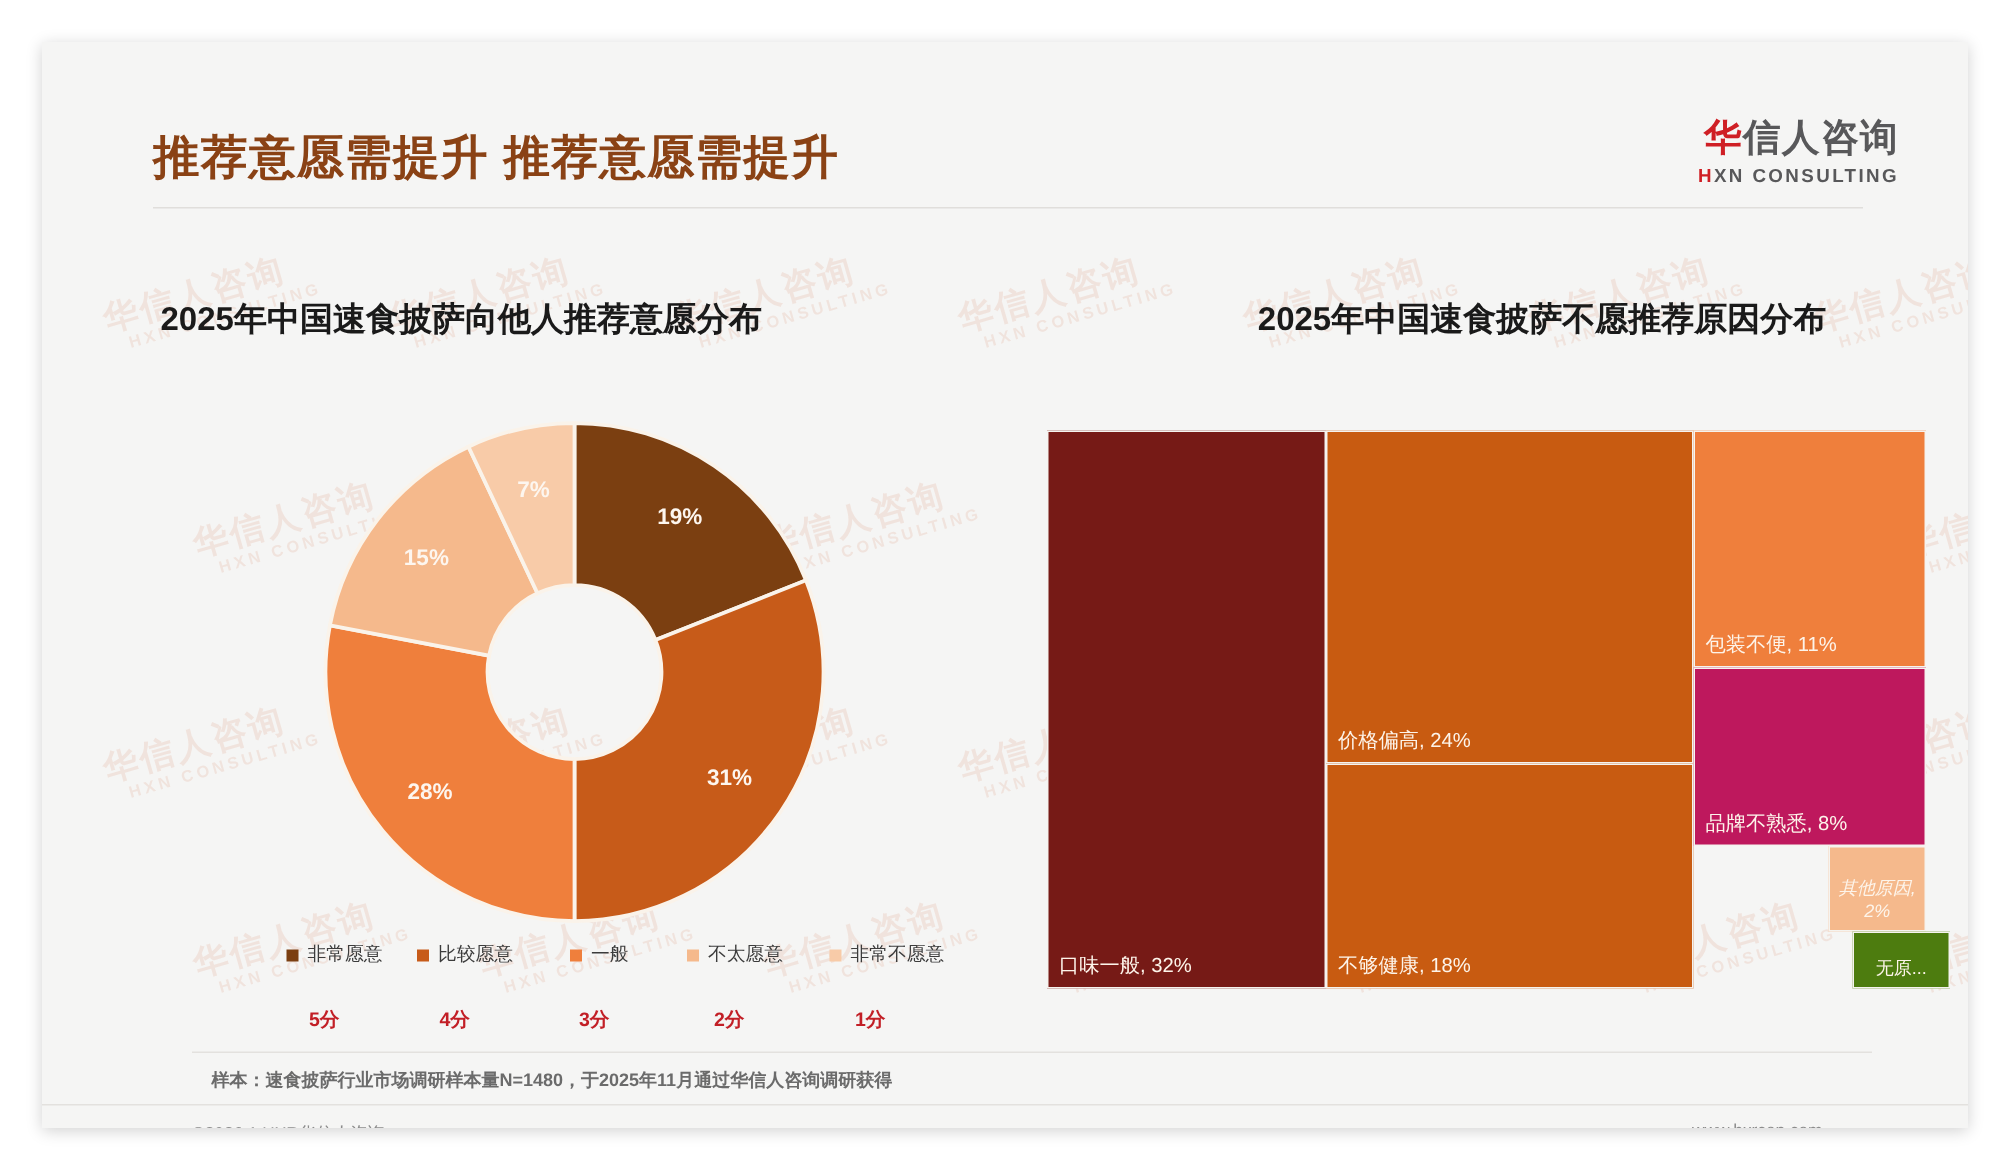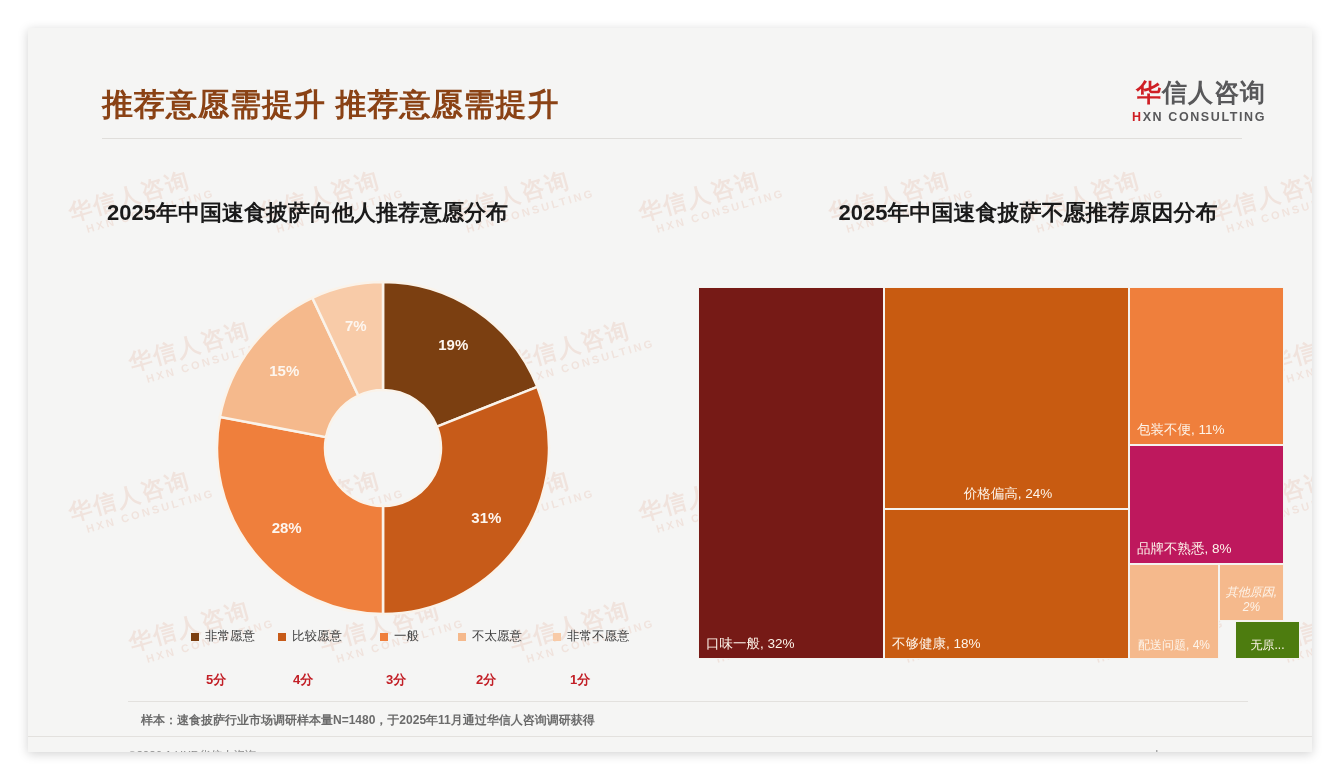--- a/index.html
+++ b/index.html
@@ -257,34 +257,31 @@
       <div class="sc" style="left: 135px;">4分</div>
       <div class="sc" style="left: 228px;">3分</div>
       <div class="sc" style="left: 318px;">2分</div>
       <div class="sc" style="left: 412px;">1分</div>
     </div>
 
   <div id="treemap">
       <div class="tm" style="left: 0px; top: 0px; width: 186px; height: 372px; background: rgb(118, 26, 22);">
         <div class="tlab">口味一般, 32%</div>
       </div>
-      <div class="tm" style="left: 186px; top: 0px; width: 245px; height: 222px; background: rgb(200, 91, 17); text-align: center;">
+      <div class="tm" style="left: 186px; top: 0px; width: 245px; height: 222px; background: rgb(200, 91, 17);">
         <div class="tlab">价格偏高, 24%</div>
       </div>
       <div class="tm" style="left: 186px; top: 222px; width: 245px; height: 150px; background: rgb(200, 91, 17);">
         <div class="tlab">不够健康, 18%</div>
       </div>
       <div class="tm" style="left: 431px; top: 0px; width: 155px; height: 158px; background: rgb(239, 127, 60);">
         <div class="tlab">包装不便, 11%</div>
       </div>
       <div class="tm" style="left: 431px; top: 158px; width: 155px; height: 119px; background: #be185d;">
         <div class="tlab">品牌不熟悉, 8%</div>
-      </div>
-      <div class="tm small" style="left: 431px; top: 277px; width: 90px; height: 95px; background: rgb(245, 185, 140);">
-        <div class="tlab" style="font-size: 12px;">配送问题, 4%</div>
       </div>
       <div class="tm small" style="left: 521px; top: 277px; width: 65px; height: 57px; background: rgb(245, 185, 140); font-style: italic;">
         <div class="tlab" style="font-size: 12px;">其他原因, 2%</div>
       </div>
       <div class="tm small" style="left: 537px; top: 334px; width: 65px; height: 38px; background: #4d7c0f;">
         <div class="tlab" style="font-size: 12px;">无原...</div>
       </div>
     </div>
 
   <div id="note-rule"></div>

